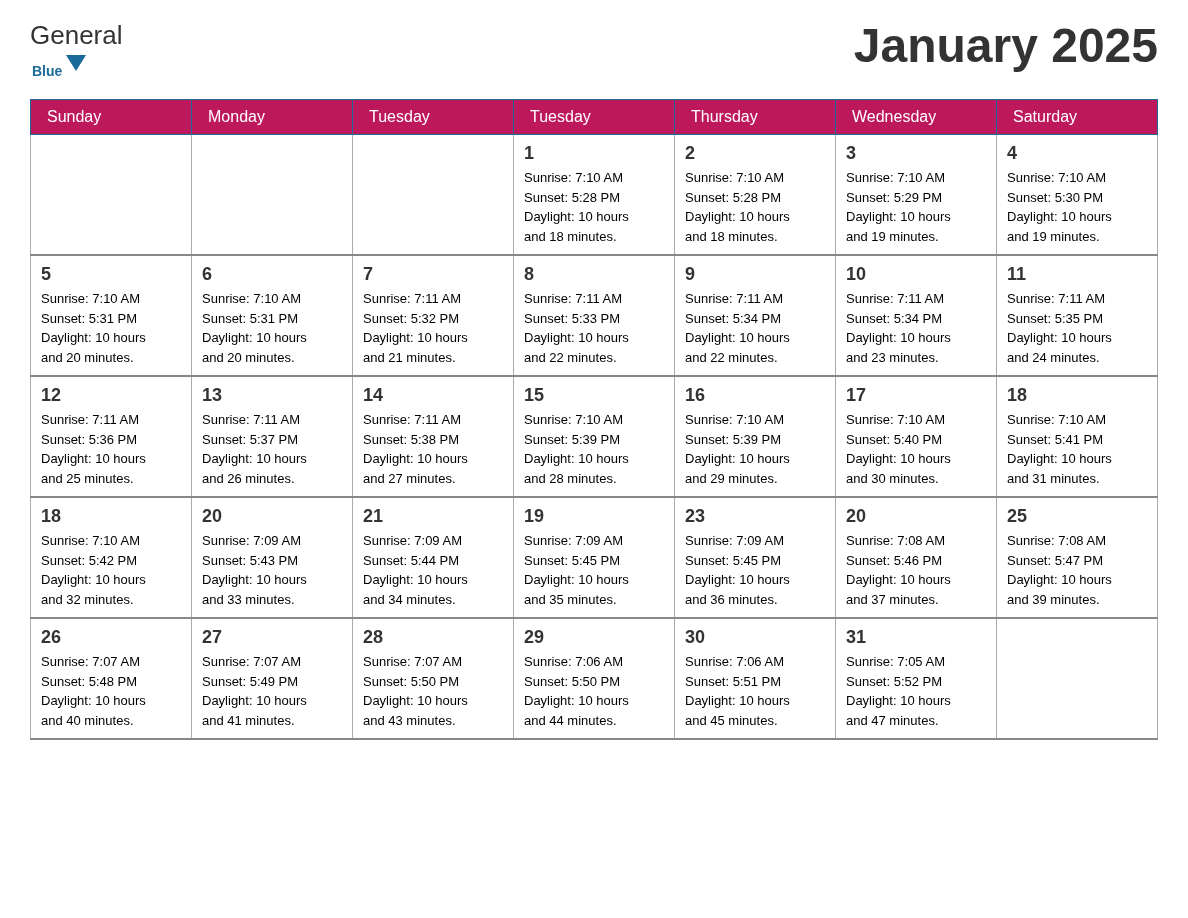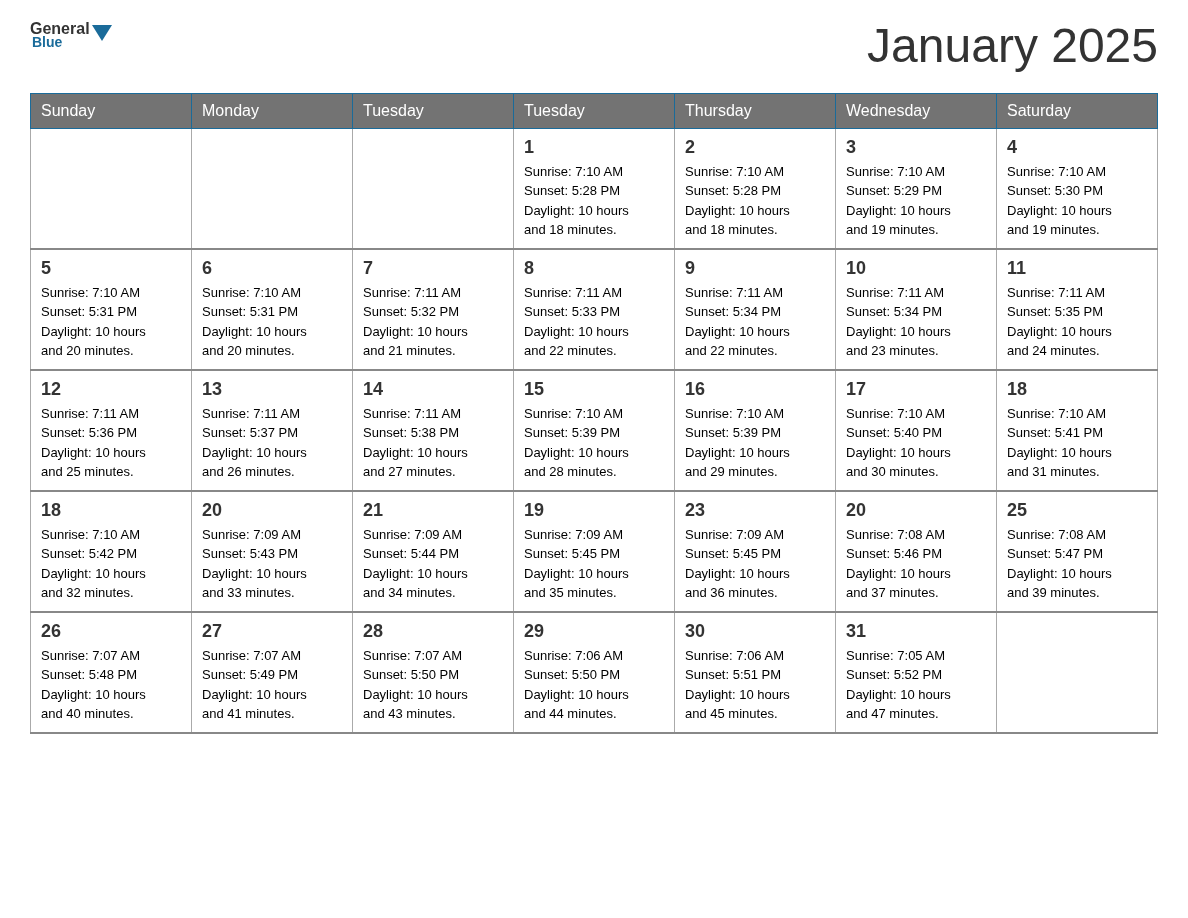--- a/index.html
+++ b/index.html
@@ -18,23 +18,24 @@
       margin-bottom: 20px;
     }
     .logo {
       display: flex;
       flex-direction: column;
       align-items: flex-start;
     }
     .logo-text {
       display: flex;
       align-items: center;
-      font-size: 16px;
-      font-weight: bold;
-      color: #333;
+      font-size: 26px;
+      font-weight: normal;
+      color: #333;
+      flex-direction: column;
     }
     .logo-general { color: #333; }
     .logo-arrow {
       display: inline-block;
       width: 0;
       height: 0;
       border-left: 10px solid transparent;
       border-right: 10px solid transparent;
       border-top: 16px solid #1a6b9a;
       margin: 0 2px;
@@ -46,38 +47,38 @@
       font-size: 14px;
       font-weight: bold;
       margin-left: 2px;
       margin-top: -4px;
     }
     .title-section {
       text-align: right;
     }
     .month-title {
       font-size: 48px;
-      font-weight: normal;
+      font-weight: bold;
       color: #333;
       line-height: 1.1;
     }
     .location {
       font-size: 20px;
       color: #555;
       margin-top: 4px;
     }
     .calendar {
       width: 100%;
       border-collapse: collapse;
     }
     .calendar thead th {
-      background-color: #737373;
+      background-color: #be185d;
       color: #fff;
       text-align: left;
-      padding: 8px 10px;
+      padding: 8px 16px;
       font-size: 16px;
       font-weight: normal;
       border: 1px solid #1a6b9a;
     }
     .calendar tbody td {
       vertical-align: top;
       border: 1px solid #aaa;
       padding: 8px 10px;
       width: 14.28%;
       min-height: 100px;

